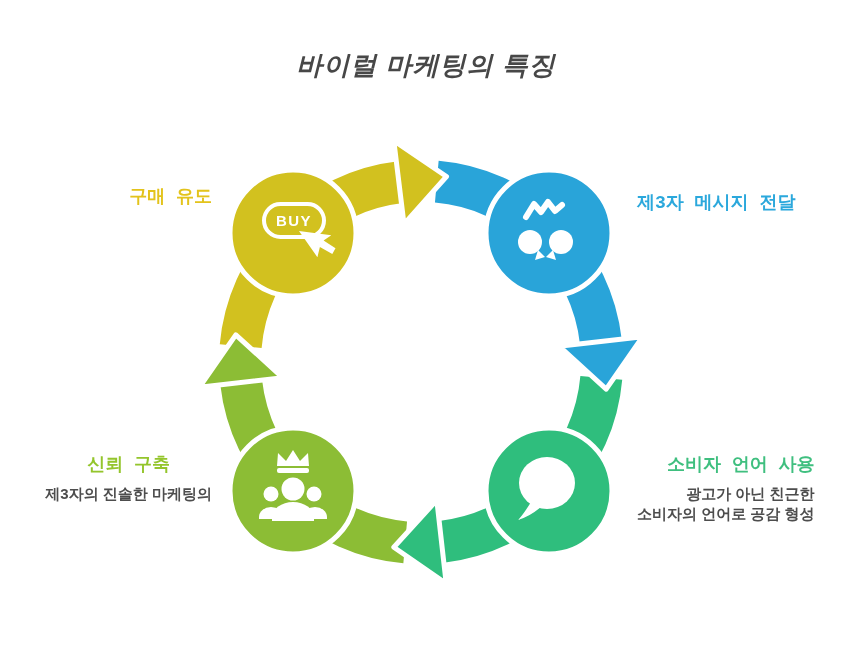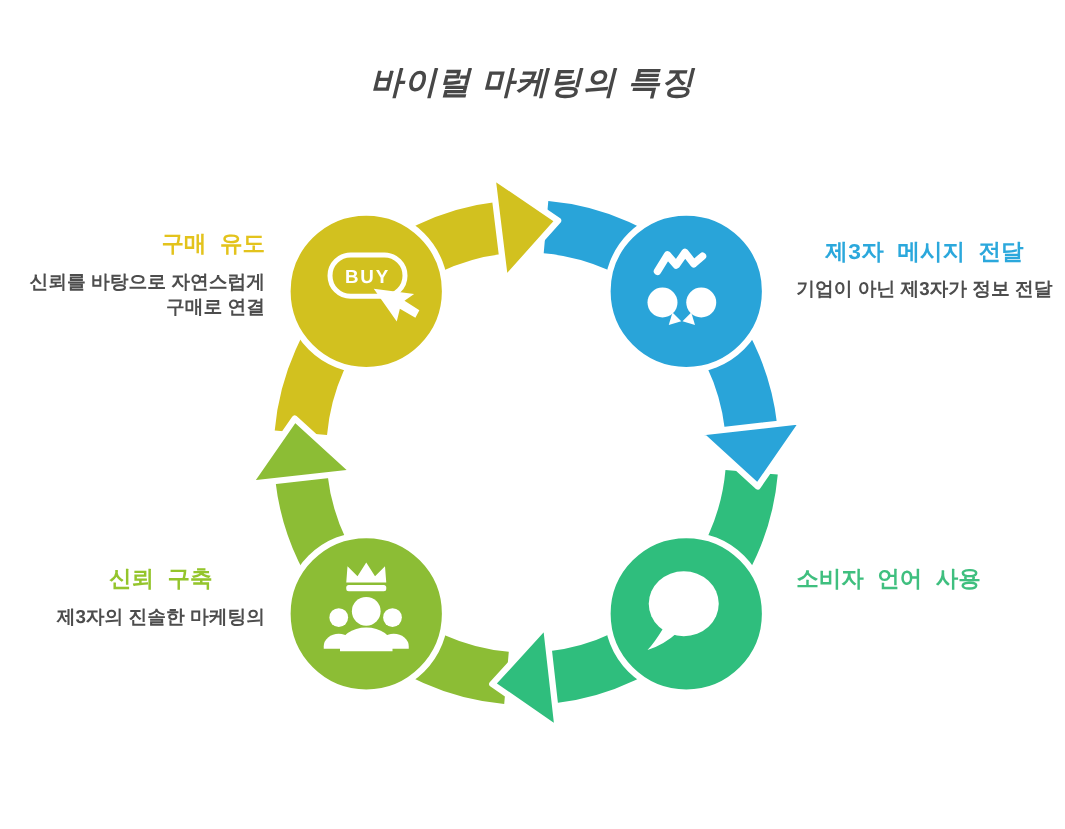--- a/index.html
+++ b/index.html
@@ -89,35 +89,32 @@
       <path class="icon-white" d="M303,519 v-2 a12,10 0 0 1 24,0 v2 z"></path>
       <circle class="icon-white" cx="293" cy="489" r="11.5"></circle>
       <path class="icon-white" d="M272,521 v-4 a21,15 0 0 1 42,0 v4 z"></path>
     </g>
   </svg>
 
   <div class="title">바이럴 마케팅의 특징</div>
 
   <div class="label-group tl">
     <div class="heading heading-yellow">구매 유도</div>
-    <div class="desc">
-      <div>신뢰를 바탕으로 자연스럽게</div>
-      <div>구매로 연결</div>
-    </div>
   </div>
 
   <div class="label-group tr">
     <div class="heading heading-blue">제3자 메시지 전달</div>
-    <div class="desc">
-      <div>기업이 아닌 제3자가 정보 전달</div>
-    </div>
   </div>
 
   <div class="label-group br">
     <div class="heading heading-green">소비자 언어 사용</div>
+    <div class="desc">
+      <div>광고가 아닌 친근한</div>
+      <div>소비자의 언어로 공감 형성</div>
+    </div>
   </div>
 
   <div class="label-group bl">
     <div class="heading heading-lgreen">신뢰 구축</div>
     <div class="desc">
       <div>제3자의 진솔한 마케팅의</div>
     </div>
   </div>
 
 </div>

